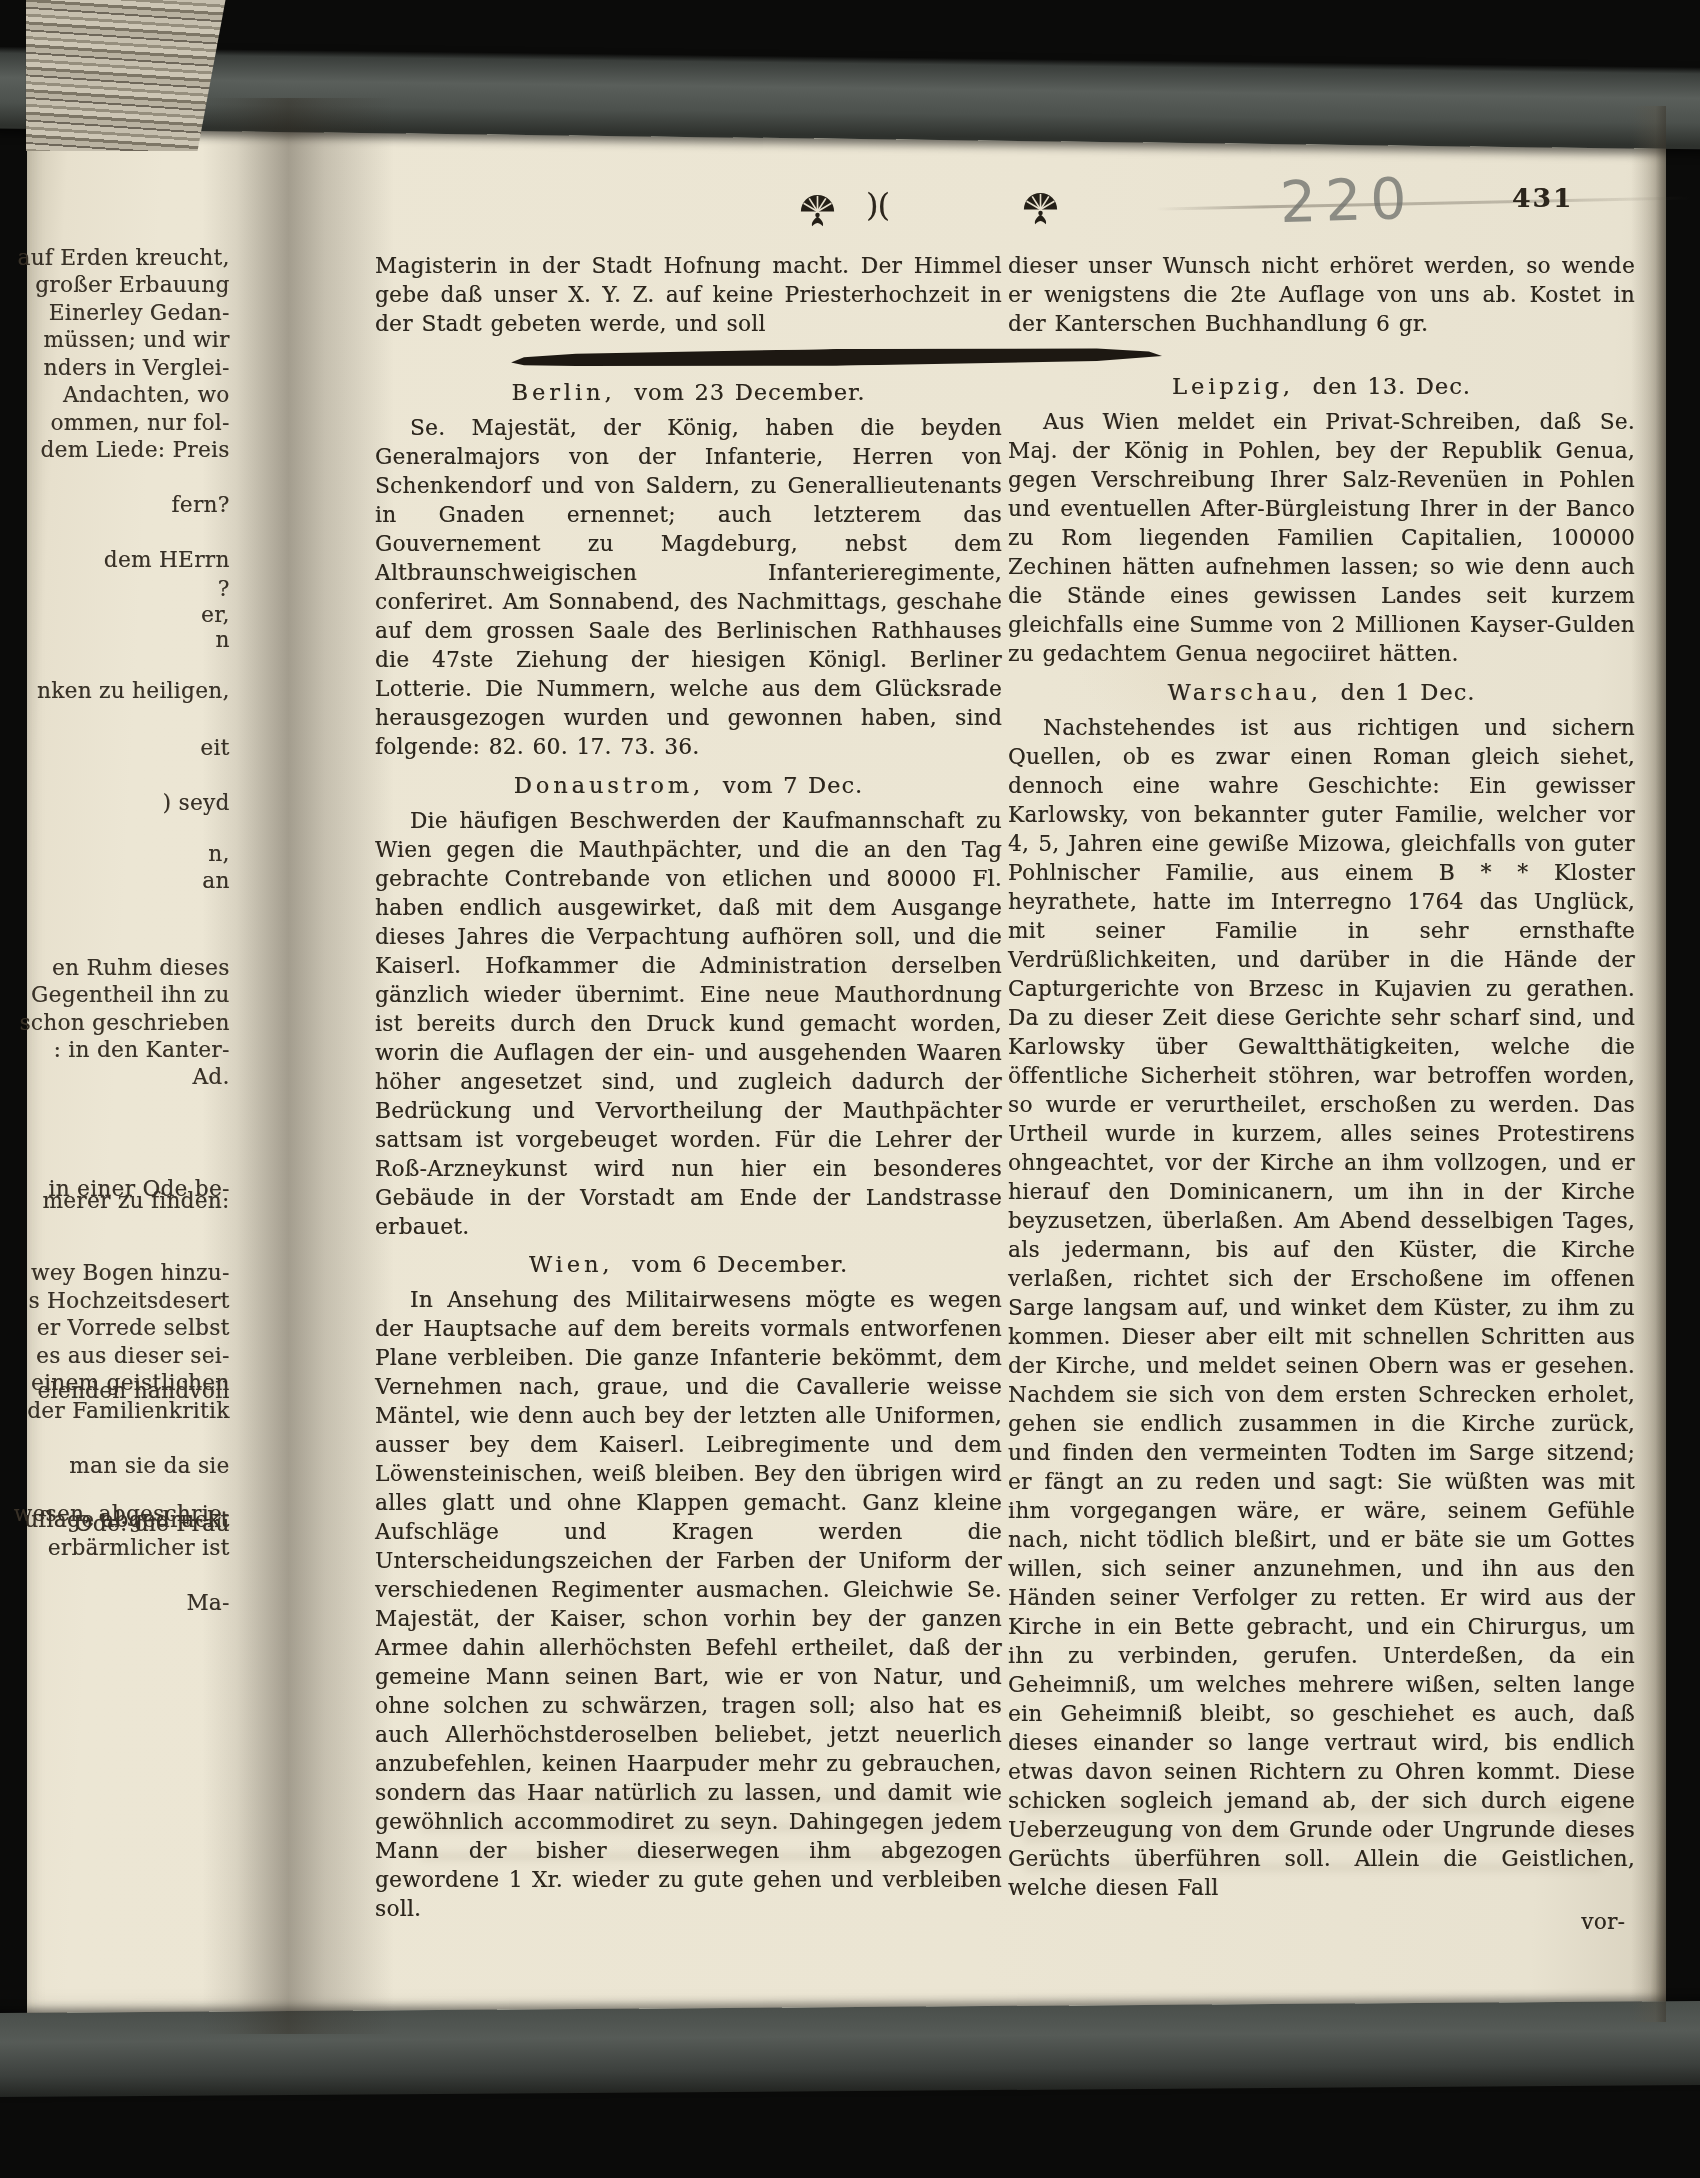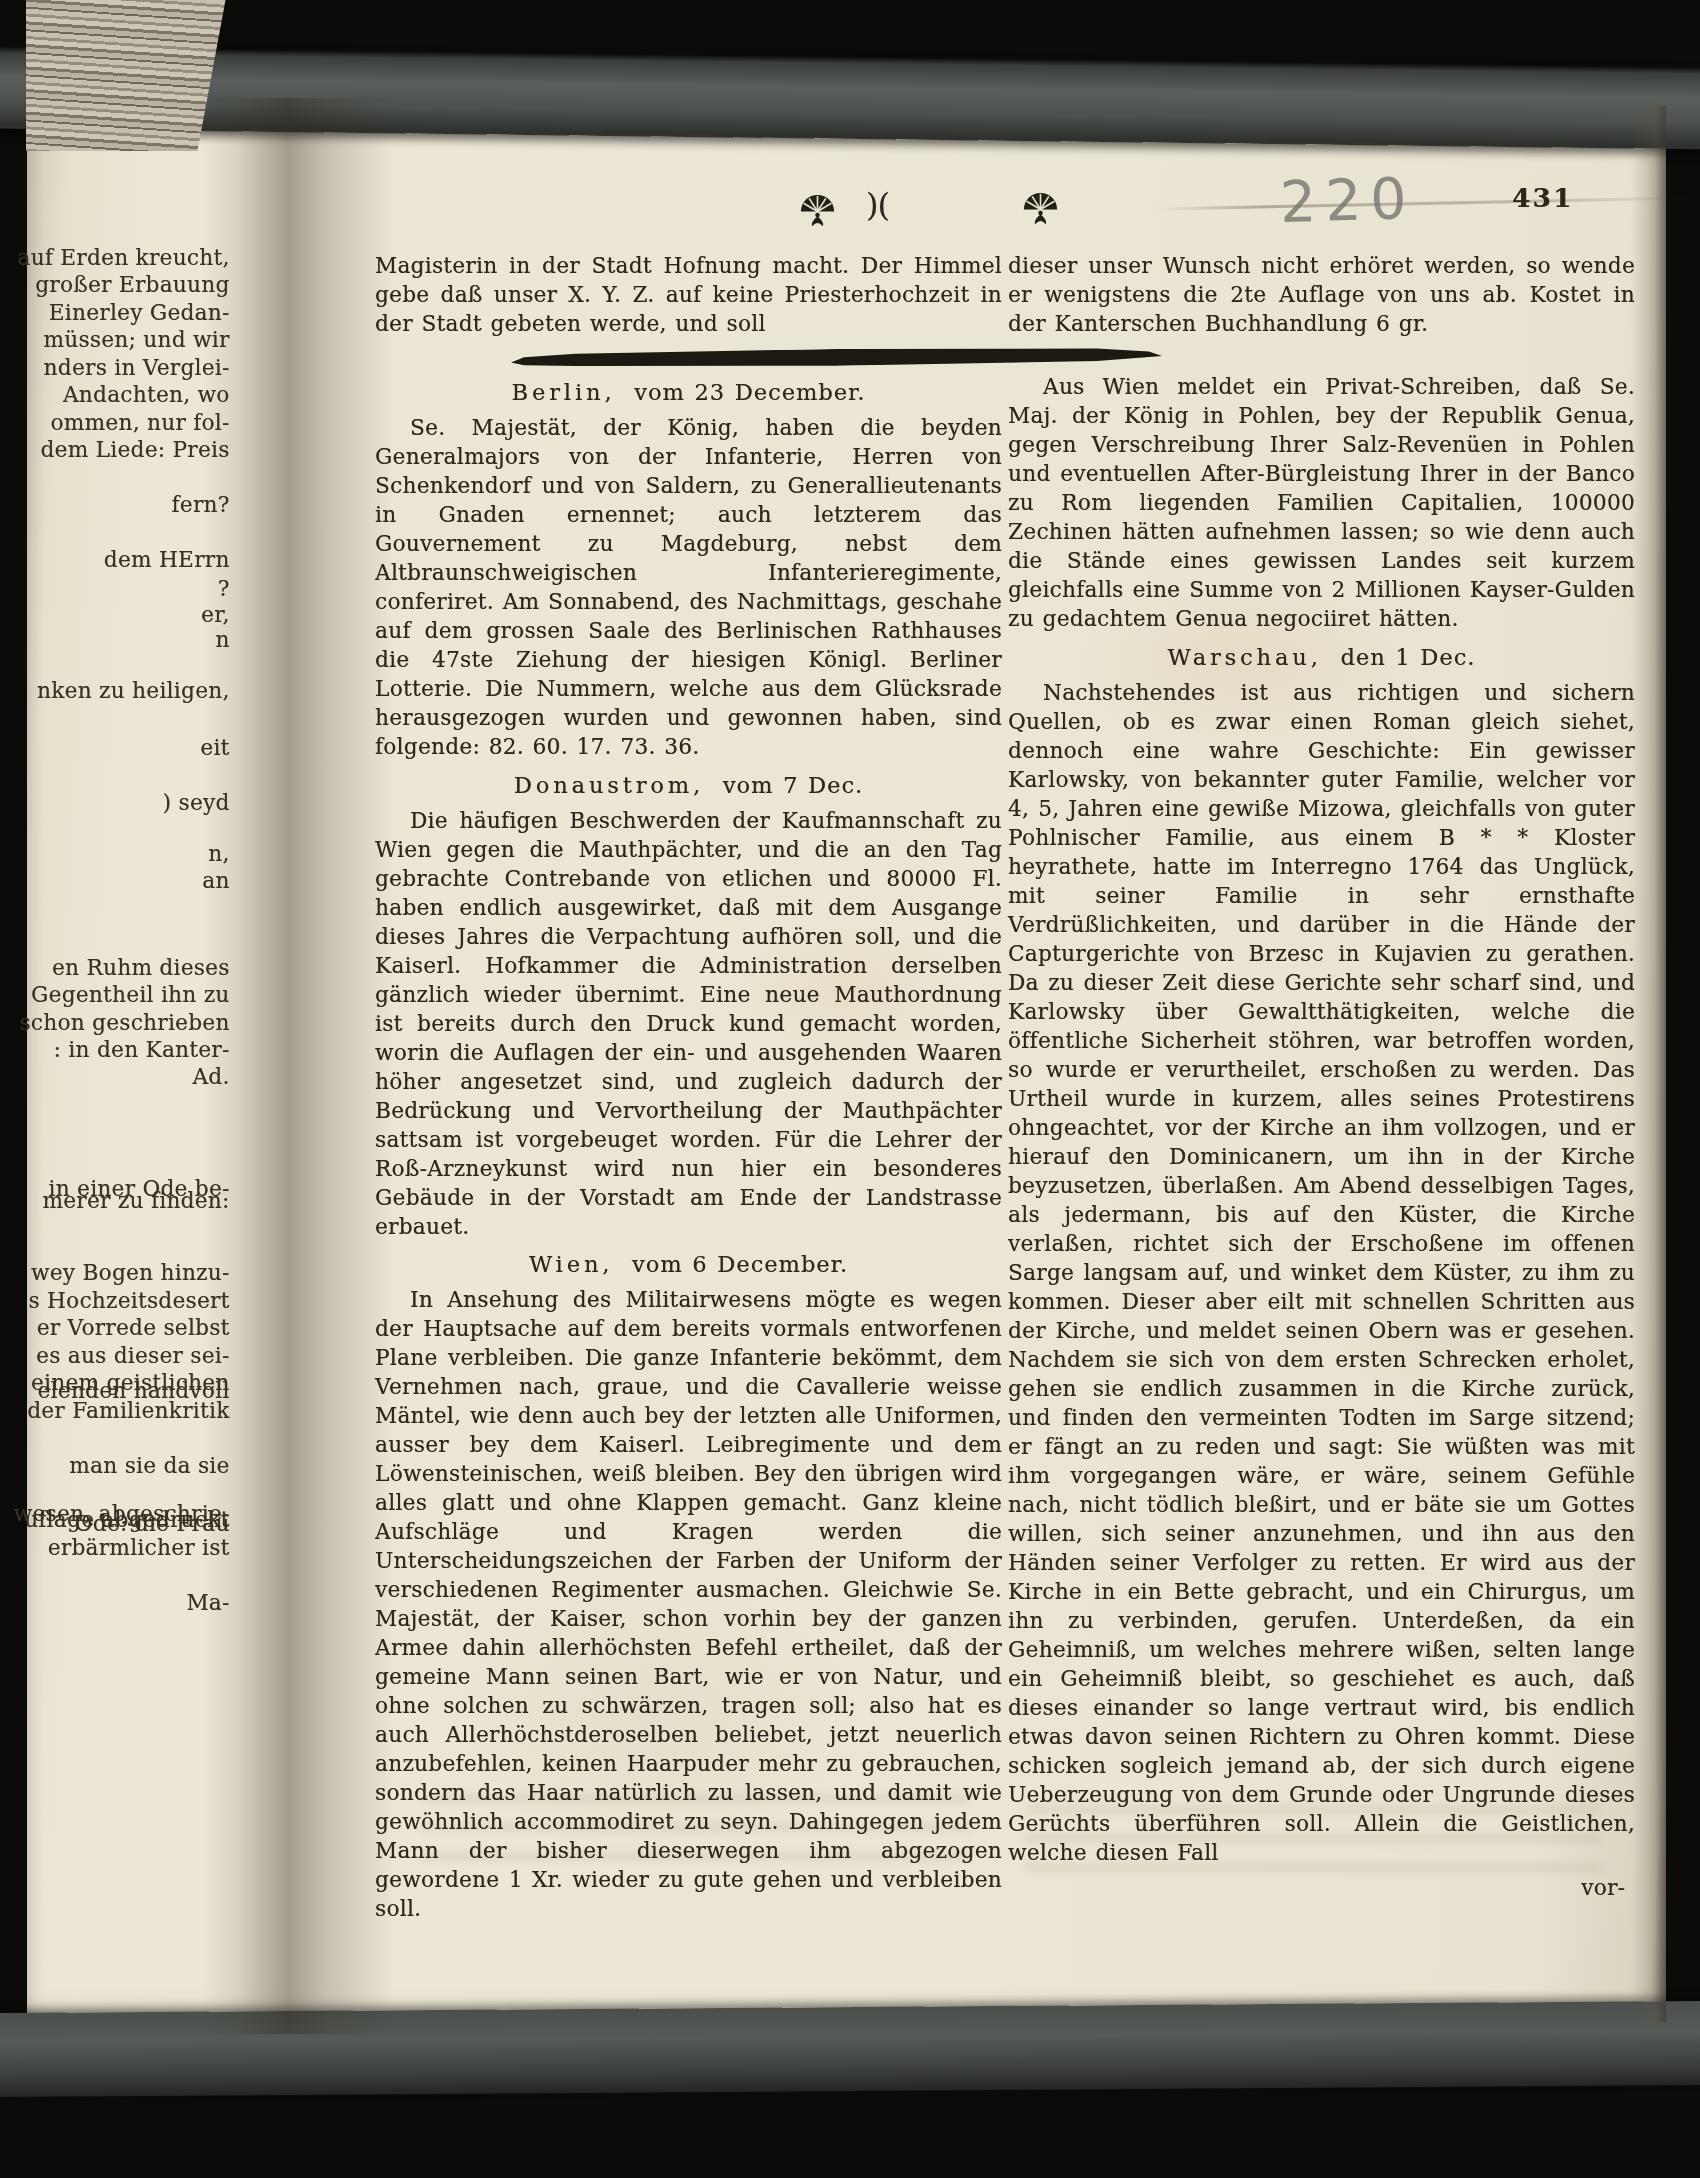--- a/index.html
+++ b/index.html
@@ -189,20 +189,24 @@
     <p class="article">Die häufigen Beschwerden der Kaufmannschaft zu Wien gegen die Mauthpächter, und die an den Tag gebrachte Contrebande von etlichen und 80000 Fl. haben endlich ausgewirket, daß mit dem Ausgange dieses Jahres die Verpachtung aufhören soll, und die Kaiserl. Hofkammer die Administration derselben gänzlich wieder übernimt.  Eine neue Mauthordnung ist bereits durch den Druck kund gemacht worden, worin die Auflagen der ein- und ausgehenden Waaren höher angesetzet sind, und zugleich dadurch der Bedrückung und Vervortheilung der Mauthpächter sattsam ist vorgebeuget worden.  Für die Lehrer der Roß-Arzneykunst wird nun hier ein besonderes Gebäude in der Vorstadt am Ende der Landstrasse erbauet.</p>
 
     <h3 class="heading">
       <span class="place">Wien,</span>
       <span class="date">vom 6 December.</span>
     </h3>
     <p class="article">In Ansehung des Militairwesens mögte es wegen der Hauptsache auf dem bereits vormals entworfenen Plane verbleiben.  Die ganze Infanterie bekömmt, dem Vernehmen nach, graue, und die Cavallerie weisse Mäntel, wie denn auch bey der letzten alle Uniformen, ausser bey dem Kaiserl. Leibregimente und dem Löwensteinischen, weiß bleiben.  Bey den übrigen wird alles glatt und ohne Klappen gemacht. Ganz kleine Aufschläge und Kragen werden die Unterscheidungszeichen der Farben der Uniform der verschiedenen Regimenter ausmachen.  Gleichwie Se. Majestät, der Kaiser, schon vorhin bey der ganzen Armee dahin allerhöchsten Befehl ertheilet, daß der gemeine Mann seinen Bart, wie er von Natur, und ohne solchen zu schwärzen, tragen soll; also hat es auch Allerhöchstderoselben beliebet, jetzt neuerlich anzubefehlen, keinen Haarpuder mehr zu gebrauchen, sondern das Haar natürlich zu lassen, und damit wie gewöhnlich accommodiret zu seyn.  Dahingegen jedem Mann der bisher dieserwegen ihm abgezogen gewordene 1 Xr. wieder zu gute gehen und verbleiben soll.</p>
   </section>
 
   <section class="textcol col-right">
+    <h3 class="heading">
+      <span class="place">Leipzig,</span>
+      <span class="date">den 13. Dec.</span>
+    </h3>
     <p class="article">Aus Wien meldet ein Privat-Schreiben, daß Se. Maj. der König in Pohlen, bey der Republik Genua, gegen Verschreibung Ihrer Salz-Revenüen in Pohlen und eventuellen After-Bürgleistung Ihrer in der Banco zu Rom liegenden Familien Capitalien, 100000 Zechinen hätten aufnehmen lassen; so wie denn auch die Stände eines gewissen Landes seit kurzem gleichfalls eine Summe von 2 Millionen Kayser-Gulden zu gedachtem Genua negociiret hätten.</p>
 
     <h3 class="heading">
       <span class="place">Warschau,</span>
       <span class="date">den 1 Dec.</span>
     </h3>
     <p class="article">Nachstehendes ist aus richtigen und sichern Quellen, ob es zwar einen Roman gleich siehet, dennoch eine wahre Geschichte:  Ein gewisser Karlowsky, von bekannter guter Familie, welcher vor 4, 5, Jahren eine gewiße Mizowa, gleichfalls von guter Pohlnischer Familie, aus einem B * * Kloster heyrathete, hatte im Interregno 1764 das Unglück, mit seiner Familie in sehr ernsthafte Verdrüßlichkeiten, und darüber in die Hände der Capturgerichte von Brzesc in Kujavien zu gerathen.  Da zu dieser Zeit diese Gerichte sehr scharf sind, und Karlowsky über Gewaltthätigkeiten, welche die öffentliche Sicherheit stöhren, war betroffen worden, so wurde er verurtheilet, erschoßen zu werden.  Das Urtheil wurde in kurzem, alles seines Protestirens ohngeachtet, vor der Kirche an ihm vollzogen, und er hierauf den Dominicanern, um ihn in der Kirche beyzusetzen, überlaßen.  Am Abend desselbigen Tages, als jedermann, bis auf den Küster, die Kirche verlaßen, richtet sich der Erschoßene im offenen Sarge langsam auf, und winket dem Küster, zu ihm zu kommen.  Dieser aber eilt mit schnellen Schritten aus der Kirche, und meldet seinen Obern was er gesehen.  Nachdem sie sich von dem ersten Schrecken erholet, gehen sie endlich zusammen in die Kirche zurück, und finden den vermeinten Todten im Sarge sitzend; er fängt an zu reden und sagt: Sie wüßten was mit ihm vorgegangen wäre, er wäre, seinem Gefühle nach, nicht tödlich bleßirt, und er bäte sie um Gottes willen, sich seiner anzunehmen, und ihn aus den Händen seiner Verfolger zu retten.  Er wird aus der Kirche in ein Bette gebracht, und ein Chirurgus, um ihn zu verbinden, gerufen.  Unterdeßen, da ein Geheimniß, um welches mehrere wißen, selten lange ein Geheimniß bleibt, so geschiehet es auch, daß dieses einander so lange vertraut wird, bis endlich etwas davon seinen Richtern zu Ohren kommt.  Diese schicken sogleich jemand ab, der sich durch eigene Ueberzeugung von dem Grunde oder Ungrunde dieses Gerüchts überführen soll.  Allein die Geistlichen, welche diesen Fall</p>
 
     <div class="catchword">vor-</div>
   </section>

